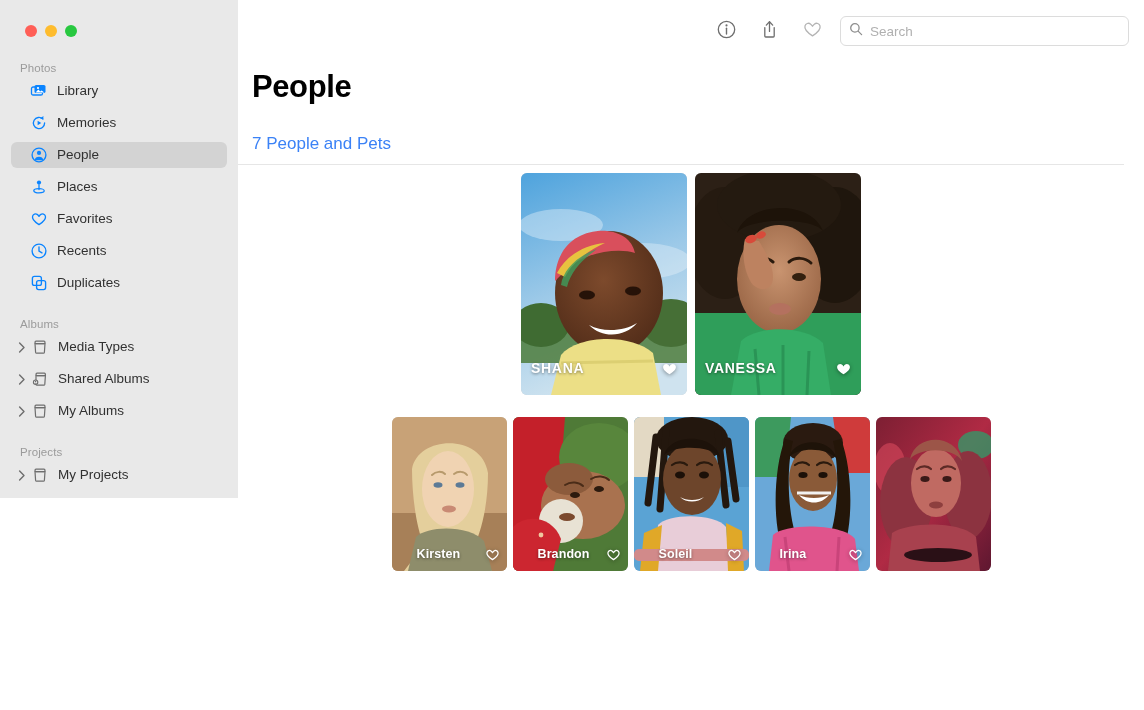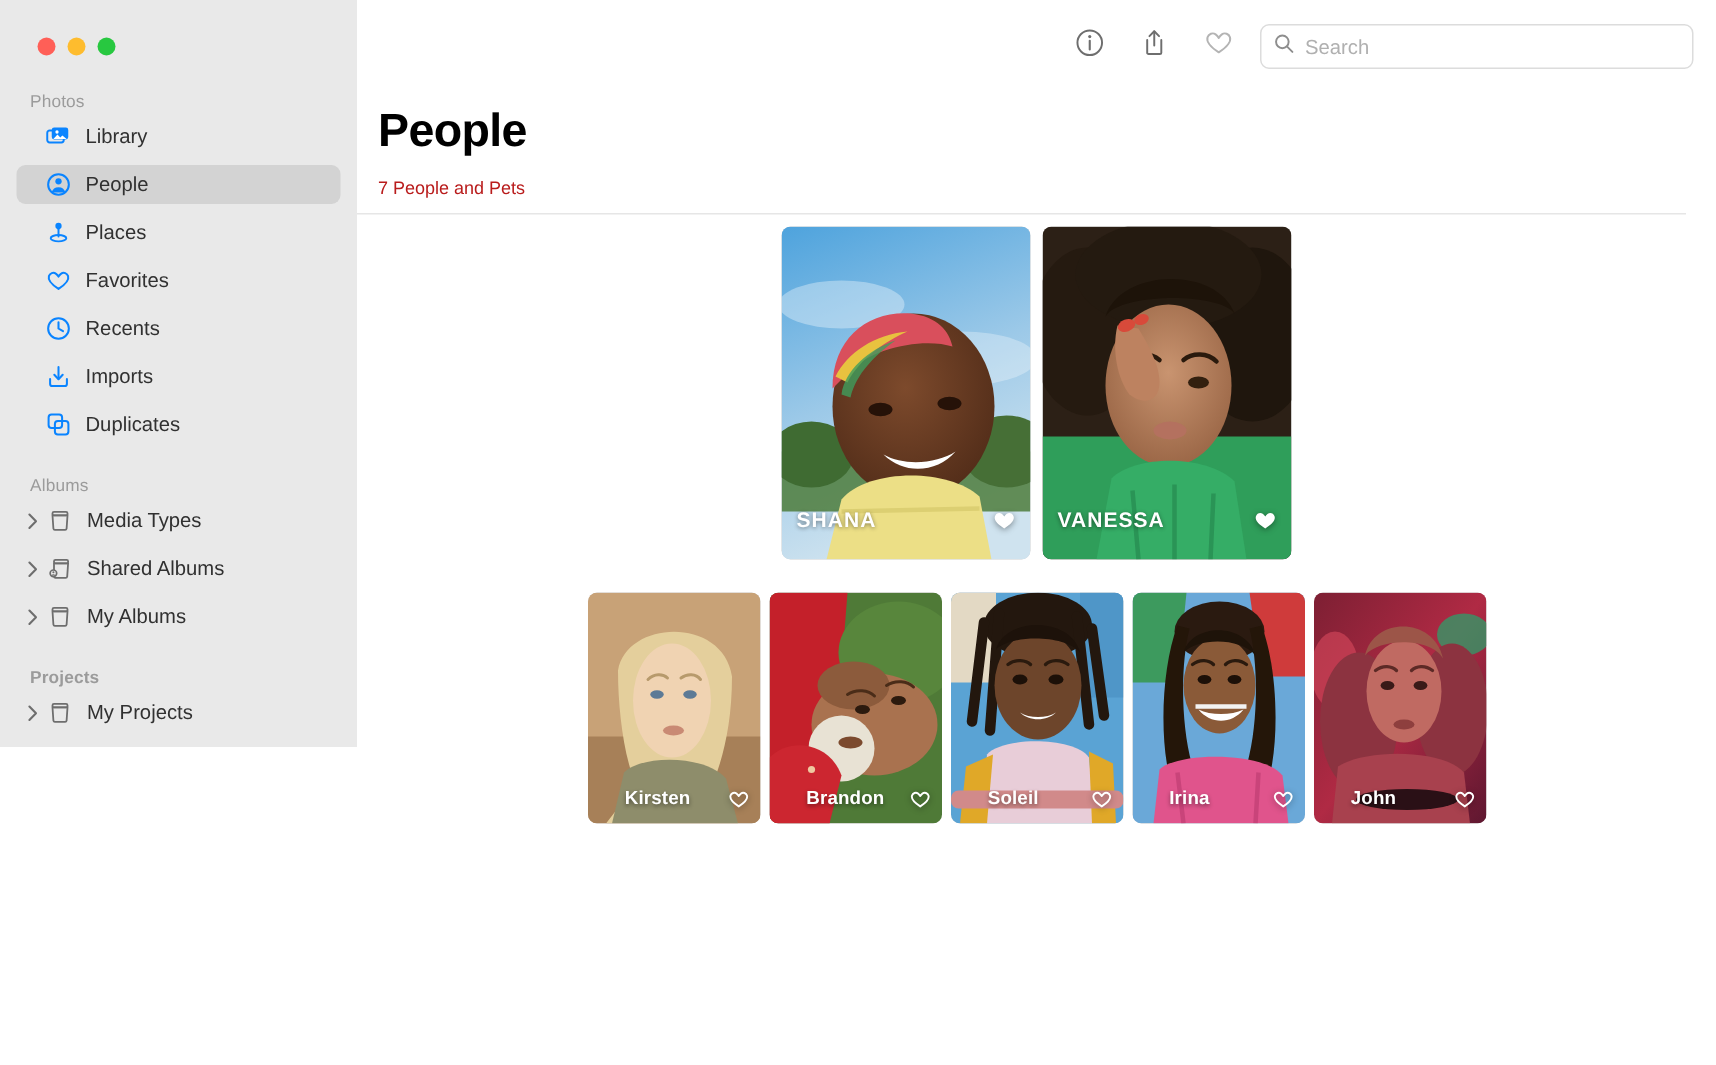--- a/index.html
+++ b/index.html
@@ -49,21 +49,21 @@
   .light.green  { background: #28c840; }
 
   .section-label {
     font-size: 11.5px;
     color: #9b9b9b;
     font-weight: 400;
     padding: 0 0 4px 20px;
     letter-spacing: 0.1px;
   }
   .section-label.albums   { padding-top: 16px; }
-  .section-label.projects { padding-top: 16px; font-weight: bold; }
+  .section-label.projects { padding-top: 16px; }
 
   .nav-list { list-style: none; padding: 0 11px; }
 
   .nav-item {
     display: flex;
     align-items: center;
     height: 26px;
     border-radius: 6px;
     padding-left: 18px;
     margin-bottom: 6px;
@@ -139,23 +139,23 @@
   .page-head { padding: 8px 0 0 14px; }
   .page-title {
     font-size: 31px;
     font-weight: bold;
     color: #000000;
     letter-spacing: -0.4px;
     line-height: 1.1;
     padding-left: 0;
   }
   .page-sub {
-    font-size: 12px;
-    color: #b91c1c;
-    margin-top: 14px;
+    font-size: 17px;
+    color: #3b82f6;
+    margin-top: 30px;
   }
   .divider {
     height: 1px;
     background: #e6e6e6;
     margin: 10px 20px 0 0;
   }
 
   
   .grid-area { padding-top: 8px; }
 
@@ -226,20 +226,30 @@
           <svg width="18" height="18" viewBox="0 0 18 18">
             <rect x="1.5" y="5" width="11" height="8" rx="1.6" fill="none" stroke="#0a84ff" stroke-width="1.3"></rect>
             <rect x="4.5" y="3" width="11" height="8" rx="1.6" fill="#0a84ff"></rect>
             <circle cx="8" cy="6" r="1.1" fill="#ffffff"></circle>
             <path d="M5.6 10.6 L8.3 7.6 L10.2 9.6 L11.6 8.4 L14.4 10.6 Z" fill="#ffffff"></path>
           </svg>
         </span>
         <span class="nav-label">Library</span>
       </li>
 
+      <li class="nav-item">
+        <span class="nav-icon">
+          <svg width="18" height="18" viewBox="0 0 18 18">
+            <path d="M14.6 9a5.6 5.6 0 1 1-1.7-4" fill="none" stroke="#0a84ff" stroke-width="1.35" stroke-linecap="round"></path>
+            <path d="M13.5 1.9 L13.2 5.3 L9.9 4.6 Z" fill="#0a84ff"></path>
+            <path d="M7.6 6.8 L11.3 9 L7.6 11.2 Z" fill="#0a84ff"></path>
+          </svg>
+        </span>
+        <span class="nav-label">Memories</span>
+      </li>
 
       <li class="nav-item selected">
         <span class="nav-icon">
           <svg width="18" height="18" viewBox="0 0 18 18">
             <circle cx="9" cy="9" r="6.9" fill="none" stroke="#0a84ff" stroke-width="1.35"></circle>
             <circle cx="9" cy="6.9" r="2.1" fill="#0a84ff"></circle>
             <path d="M4.4 14.3a4.8 4.8 0 0 1 9.2 0" fill="#0a84ff"></path>
           </svg>
         </span>
         <span class="nav-label">People</span>
@@ -268,30 +278,20 @@
       <li class="nav-item">
         <span class="nav-icon">
           <svg width="18" height="18" viewBox="0 0 18 18">
             <circle cx="9" cy="9" r="6.9" fill="none" stroke="#0a84ff" stroke-width="1.35"></circle>
             <path d="M9 4.8 L9 9 L12 10.8" fill="none" stroke="#0a84ff" stroke-width="1.35" stroke-linecap="round"></path>
           </svg>
         </span>
         <span class="nav-label">Recents</span>
       </li>
 
-      <li class="nav-item">
-        <span class="nav-icon">
-          <svg width="18" height="18" viewBox="0 0 18 18">
-            <path d="M3.4 10.6 L3.4 14 A1.4 1.4 0 0 0 4.8 15.4 L13.2 15.4 A1.4 1.4 0 0 0 14.6 14 L14.6 10.6" fill="none" stroke="#0a84ff" stroke-width="1.35" stroke-linecap="round"></path>
-            <path d="M9 2.6 L9 10.4" stroke="#0a84ff" stroke-width="1.35" stroke-linecap="round"></path>
-            <path d="M6.2 7.8 L9 10.8 L11.8 7.8" fill="none" stroke="#0a84ff" stroke-width="1.35" stroke-linecap="round" stroke-linejoin="round"></path>
-          </svg>
-        </span>
-        <span class="nav-label">Imports</span>
-      </li>
 
       <li class="nav-item">
         <span class="nav-icon">
           <svg width="18" height="18" viewBox="0 0 18 18">
             <rect x="2.4" y="2.4" width="9" height="9" rx="2" fill="none" stroke="#0a84ff" stroke-width="1.35"></rect>
             <rect x="6.6" y="6.6" width="9" height="9" rx="2" fill="none" stroke="#0a84ff" stroke-width="1.35"></rect>
           </svg>
         </span>
         <span class="nav-label">Duplicates</span>
       </li>
@@ -637,25 +637,17 @@
               <path d="M34 42 C40 16 80 16 86 44 C78 30 44 30 34 42 Z" fill="#9c5548"></path>
               <ellipse cx="49" cy="62" rx="4.6" ry="3" fill="#3a1a18"></ellipse>
               <ellipse cx="71" cy="62" rx="4.6" ry="3" fill="#3a1a18"></ellipse>
               <path d="M41 52 C46 48 52 49 55 52" stroke="#5c2a26" stroke-width="2.2" fill="none" stroke-linecap="round"></path>
               <path d="M65 52 C68 49 74 48 79 52" stroke="#5c2a26" stroke-width="2.2" fill="none" stroke-linecap="round"></path>
               <ellipse cx="60" cy="88" rx="7" ry="3.4" fill="#8e3f3e"></ellipse>
               <path d="M16 116 C34 104 86 104 100 120 L104 154 L12 154 Z" fill="#a8414e"></path>
               <ellipse cx="62" cy="138" rx="34" ry="7" fill="#2a1016"></ellipse>
             </svg>
           </div>
-          <div class="card-footer">
-            <span class="card-name">John</span>
-            <span class="fav">
-              <svg width="15" height="15" viewBox="0 0 17 17">
-                <path d="M8.5 14.3 C3 10.8 1.6 8.3 2.3 6.1 C2.9 4.2 5.2 3.3 6.8 4.5 C7.4 5 8.1 5.7 8.5 6.4 C8.9 5.7 9.6 5 10.2 4.5 C11.8 3.3 14.1 4.2 14.7 6.1 C15.4 8.3 14 10.8 8.5 14.3 Z" fill="none" stroke="#ffffff" stroke-width="1.45" stroke-linejoin="round"></path>
-              </svg>
-            </span>
-          </div>
         </div>
       </div>
     </div>
   </main>
 </div>
 
 </body></html>

